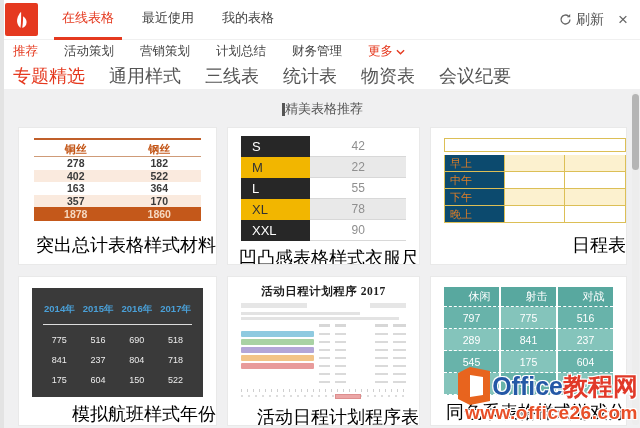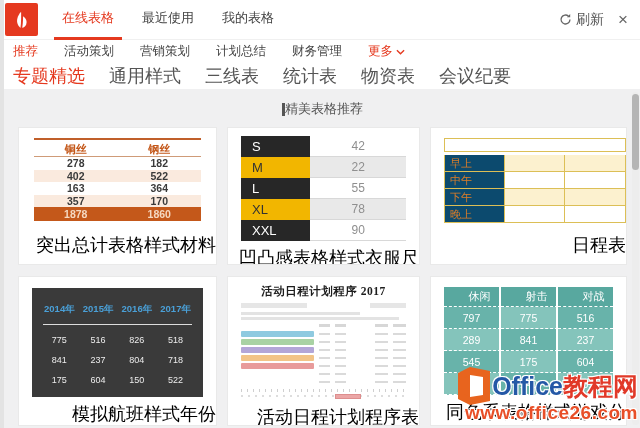--- a/index.html
+++ b/index.html
@@ -273,21 +273,21 @@
           <div class="p-head">
             <span>2014年</span>
             <span>2015年</span>
             <span>2016年</span>
             <span>2017年</span>
           </div>
           <div class="p-sep"></div>
           <div class="p-grid">
             <span>775</span>
             <span>516</span>
-            <span>826</span>
+            <span>690</span>
             <span>518</span>
             <span>841</span>
             <span>237</span>
             <span>804</span>
             <span>718</span>
             <span>175</span>
             <span>604</span>
             <span>150</span>
             <span>522</span>
           </div>

